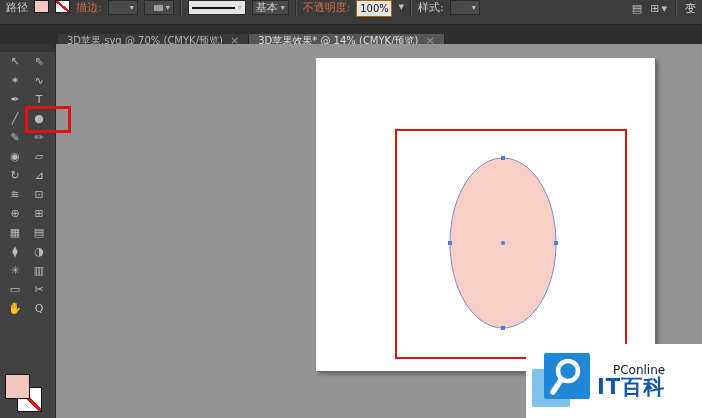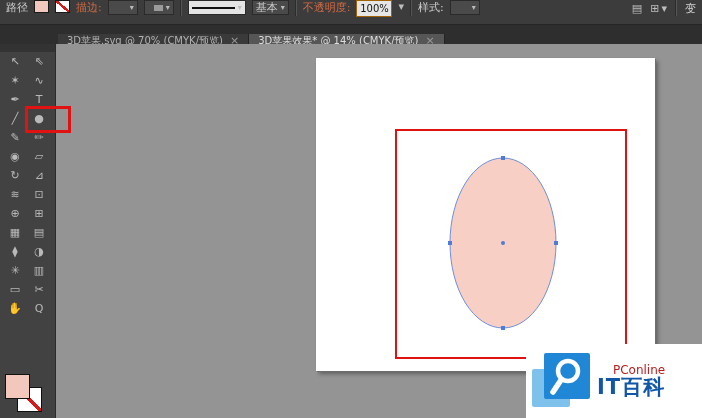--- a/index.html
+++ b/index.html
@@ -55,21 +55,21 @@
 
   
   .canvas{position:absolute;left:56px;top:44px;width:646px;height:374px;background:#949494;}
   .artboard{position:absolute;left:260px;top:14px;width:339px;height:313px;background:#fff;
     box-shadow:1px 1px 0 #6e6e6e, 3px 3px 4px rgba(0,0,0,0.35);}
 
   
   .watermark{position:absolute;right:0;bottom:0;width:176px;height:74px;background:#fff;
     display:flex;align-items:center;gap:7px;padding:5px 6px;box-sizing:border-box;z-index:20;}
   .wm-text{display:flex;flex-direction:column;line-height:1.05;}
-  .wm-brand{font-size:12px;color:#b91c1c;align-self:flex-end;}
+  .wm-brand{font-size:12px;color:#0f172a;align-self:flex-end;}
   .wm-title{font-size:21px;font-weight:bold;color:#1057a7;letter-spacing:1px;}
 </style>
 </head>
 <body>
 
 <div class="app">
 
   <div class="control-bar">
     <span class="cb-label">路径</span>
     <div class="swatch fill"></div>

